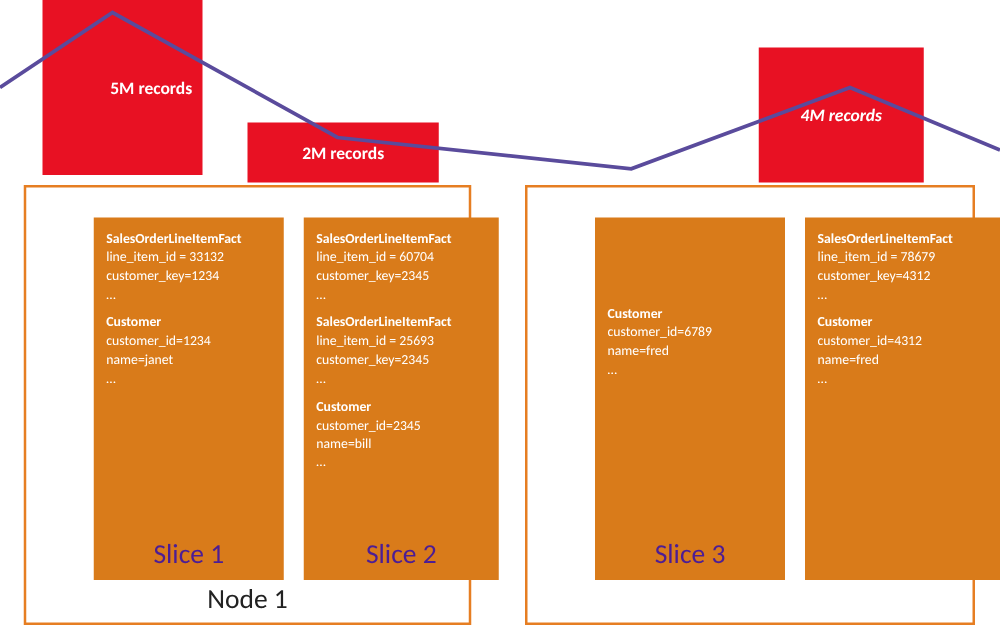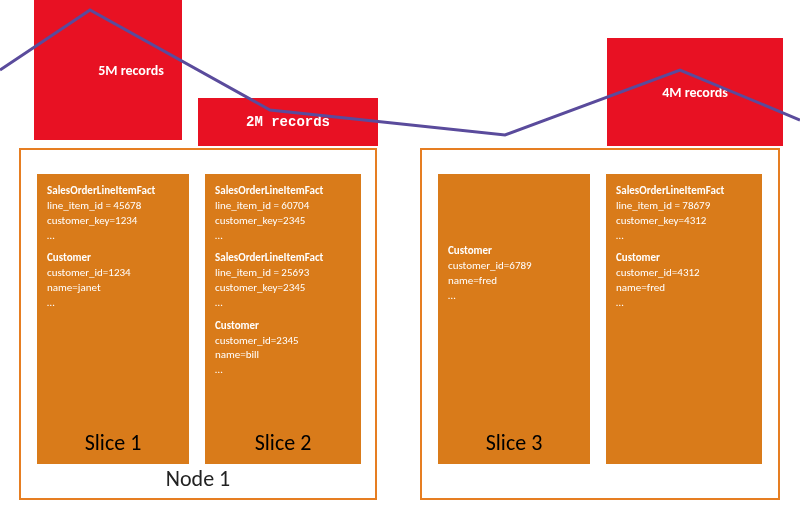--- a/index.html
+++ b/index.html
@@ -36,67 +36,68 @@
     font-size: 22px;
     color: #222;
     margin-top: 24px;
   }
   .slice {
     position: absolute;
     background: #d97b1a;
     background: #d97c1d;
     background: linear-gradient(#df7f1f, #d97b1a);
     color: #fff;
+    margin-left: 38px;
   }
   .slice-body {
     padding: 10px 10px 0 10px;
     font-size: 11px;
     line-height: 1.35;
   }
   .slice-body b { font-weight: 700; font-size: 11px; }
   .slice-label {
     position: absolute;
     bottom: 8px;
     left: 0;
     width: 100%;
     text-align: center;
     font-size: 22px;
     font-weight: 300;
-    color: #000000;
+    color: #4c1d95;
   }
   .section { margin-bottom: 8px; }
   svg.skew-line {
     position: absolute;
     top: 0; left: 0;
     width: 800px; height: 515px;
     pointer-events: none;
   }
 </style>
 </head>
 <body>
 
-<div class="record-bar" style="left:34px; top:0px; width:148px; height:140px;padding-left:46px;">
+<div class="record-bar" style="left:34px; top:0px; width:128px; height:140px;padding-left:46px;">
   <span>5M records</span>
 </div>
-<div class="record-bar" style="left:198px; top:98px; width:180px; height:48px;font-family:Liberation Mono, monospace;">
+<div class="record-bar" style="left:198px; top:98px; width:153px; height:48px;">
   <span>2M records</span>
 </div>
 <div class="record-bar" style="left:437px; top:126px; width:120px; height:22px;margin-top:44px;">
   <span>1M records</span>
 </div>
-<div class="record-bar" style="left:607px; top:38px; width:176px; height:108px;">
+<div class="record-bar" style="left:607px; top:38px; width:132px; height:108px;font-style:italic;">
   <span>4M records</span>
 </div>
 
 <div class="node" style="left:19px; top:148px; width:358px; height:352px;">
   <div class="slice" style="left:16px; top:24px; width:152px; height:290px; background:#d97b1a;">
     <div class="slice-body">
       <div class="section">
         <b>SalesOrderLineItemFact</b><br>
-        <span>line_item_id = 45678</span><br>
+        <span>line_item_id = 33132</span><br>
         <span>customer_key=1234</span><br>
         <span>…</span>
       </div>
       <div class="section">
         <b>Customer</b><br>
         <span>customer_id=1234</span><br>
         <span>name=janet</span><br>
         <span>…</span>
       </div>
     </div>

